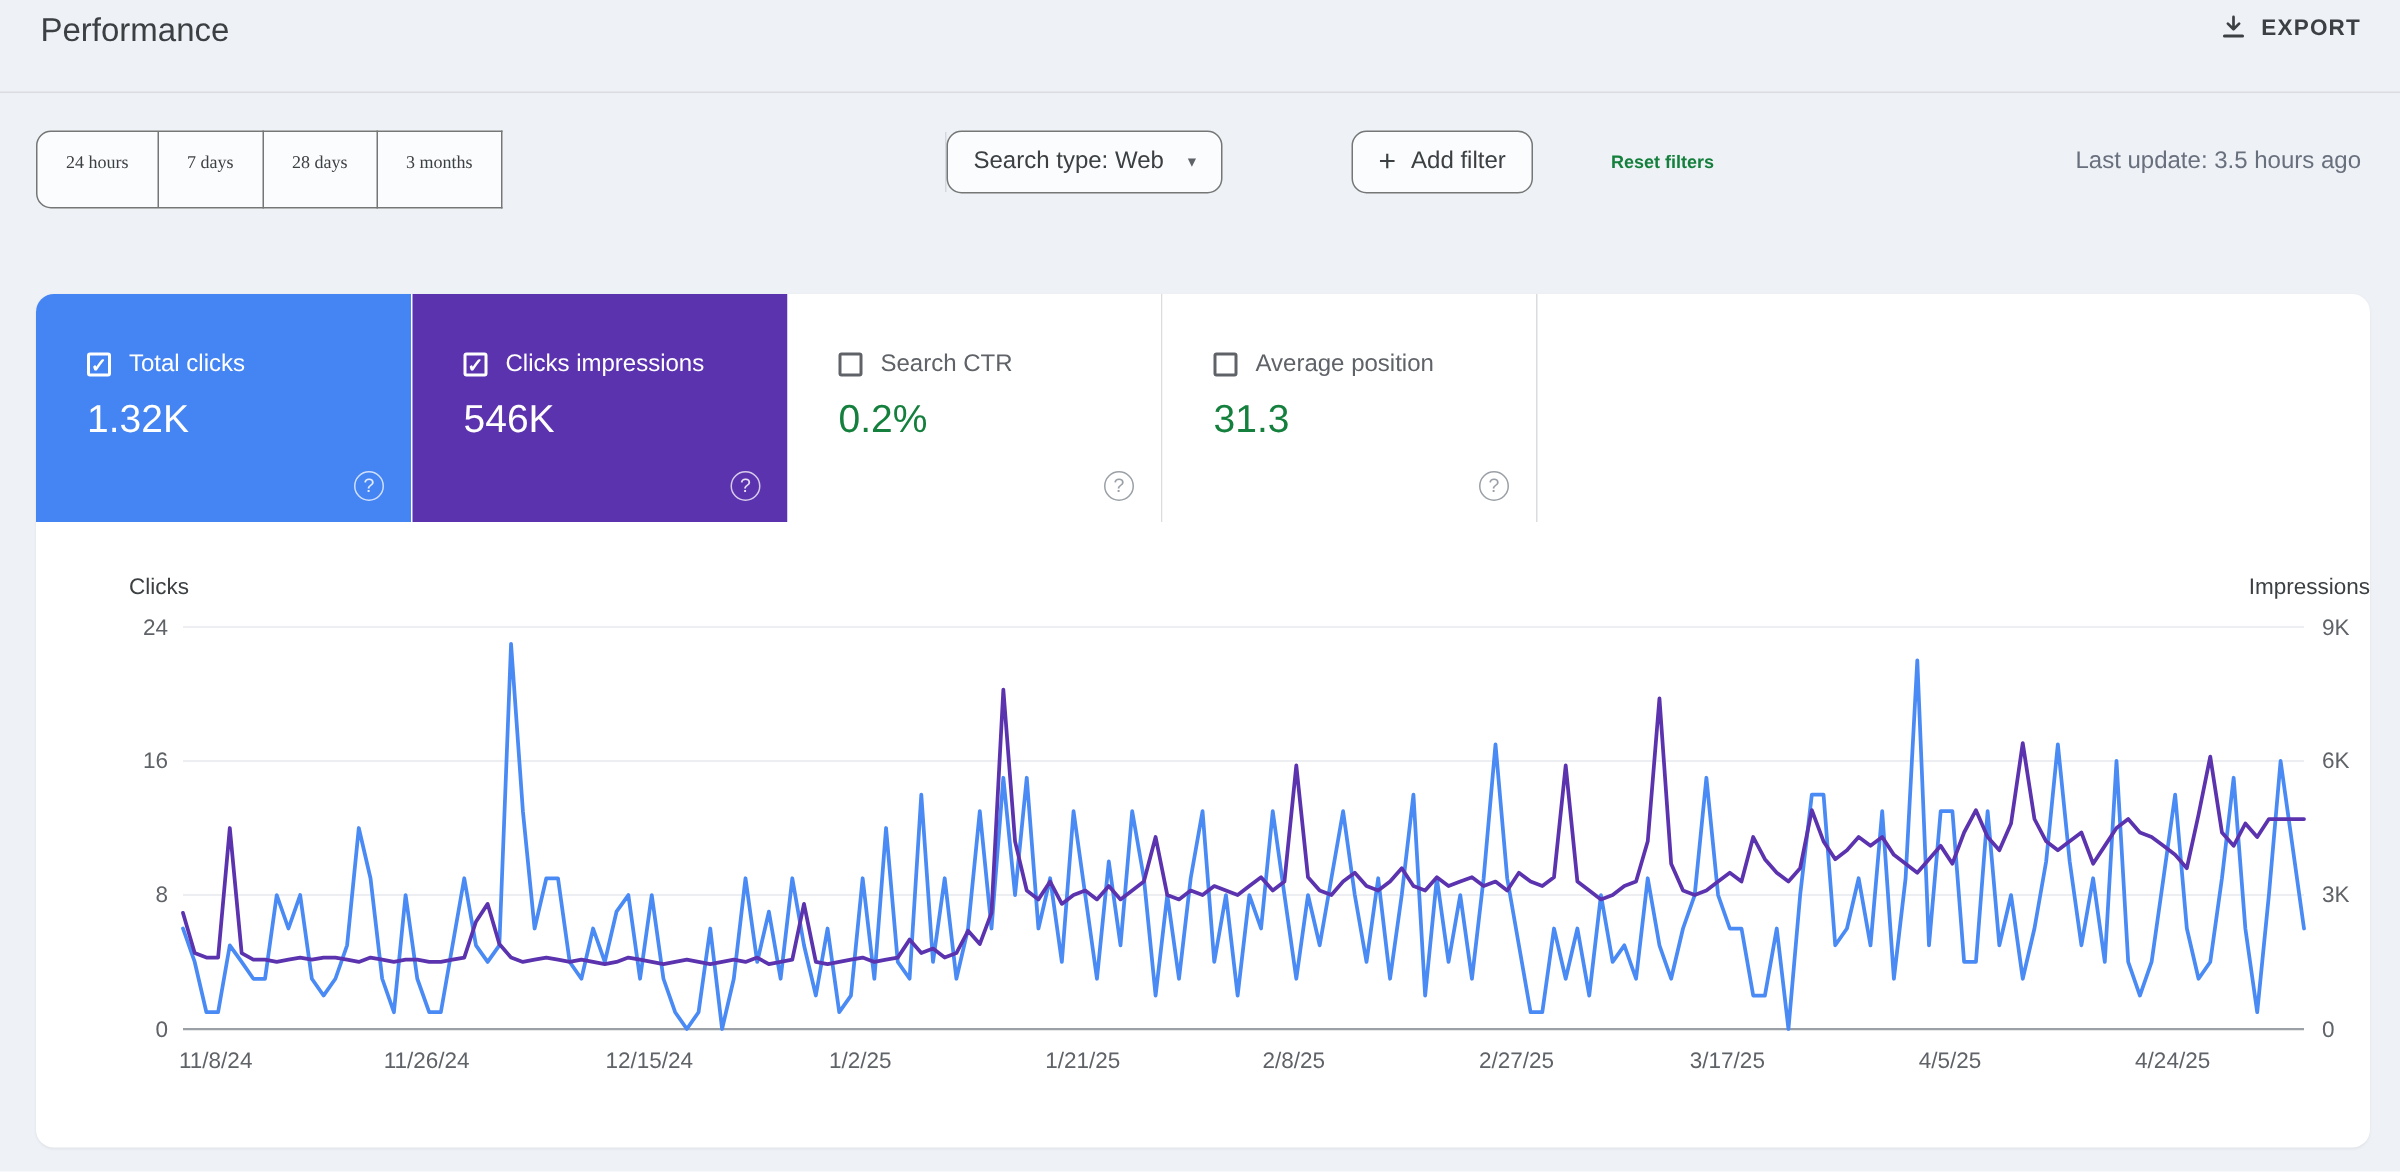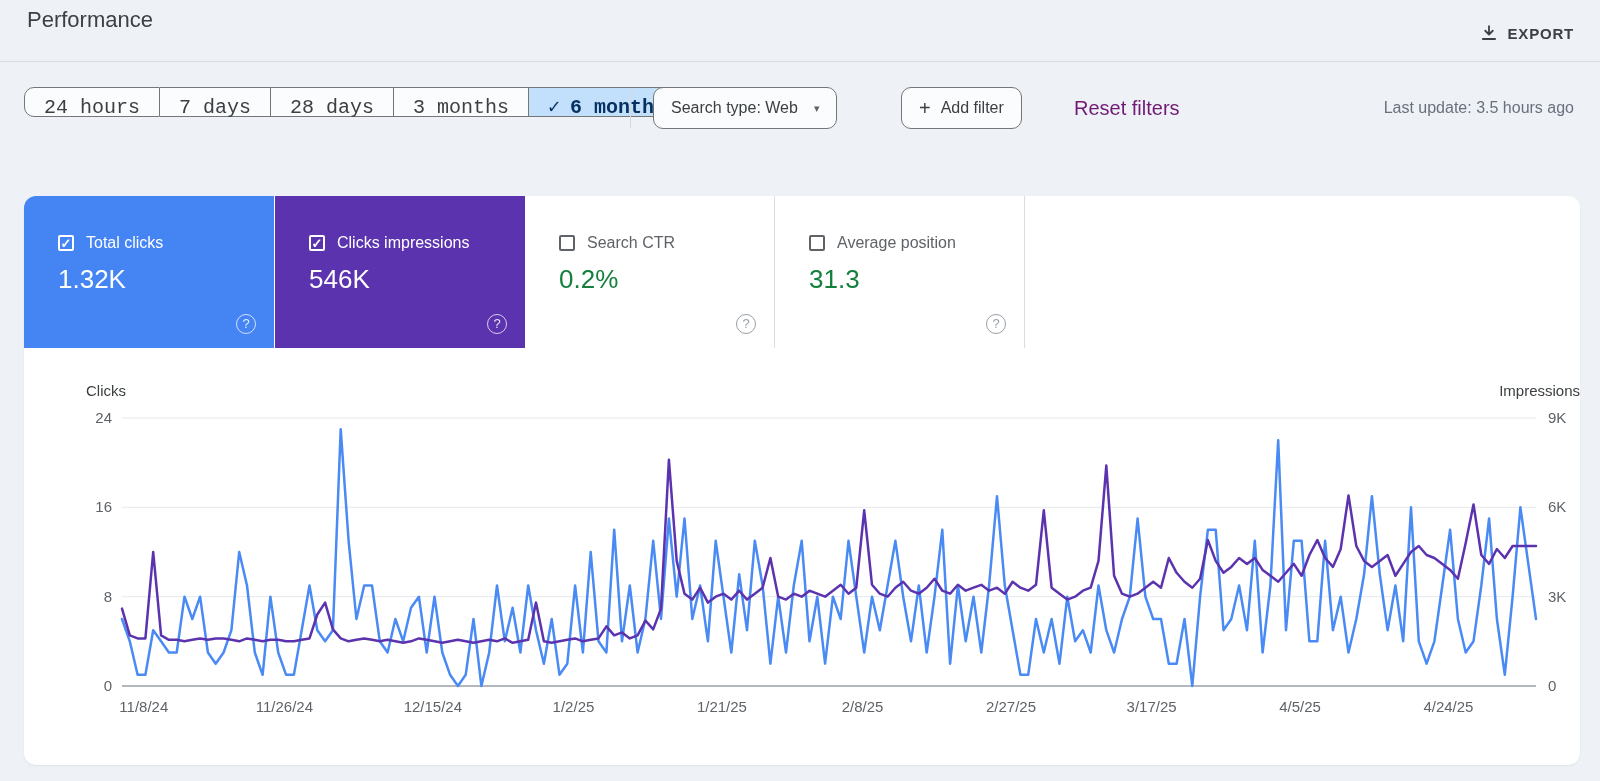--- a/index.html
+++ b/index.html
@@ -9,64 +9,64 @@
     background:#eef1f6;
     color:#3c4043;
     position:relative;
   }
   
   .page-title {
     position:absolute; left:27px; top:7px;
     font-size:22px; color:#3c4043;
   }
   .export-btn {
-    position:absolute; right:26px; top:24px;
+    position:absolute; right:26px; top:9px;
     display:flex; align-items:center; gap:10px;
     font-size:15px; font-weight:bold; letter-spacing:.8px;
     color:#3c4043; cursor:pointer; background:none; border:none;
     font-family:"Liberation Sans", Arial, sans-serif;
   }
   .header-divider {
     position:absolute; left:0; right:0; top:61px;
     height:1px; background:#dadce0;
   }
   
   .filter-row { position:absolute; left:0; right:0; top:87px; height:42px; }
   .range-group {
     position:absolute; left:24px; top:0; display:flex; height:42px;
   }
   .range-chip {
-    height:30px; line-height:40px; padding:0 19px;
+    height:52px; line-height:40px; padding:0 19px;
     background:#fbfcfe; border:1px solid #747775; border-left:none;
-    font-size:20px; color:#3c4043; cursor:pointer; white-space:nowrap;
-    font-family:Liberation Mono, monospace;
+    font-size:12px; color:#3c4043; cursor:pointer; white-space:nowrap;
+    font-family:Liberation Serif, serif;
   }
   .range-chip.first { border-left:1px solid #747775; border-radius:10px 0 0 10px; }
   .range-chip.last  { border-radius:0 10px 10px 0; }
   .range-chip.selected {
     background:#c2e0fc; color:#06305f; font-weight:bold;
   }
   .range-chip .check { margin-right:10px; font-weight:bold; }
   .v-divider {
     position:absolute; left:630px; top:1px; width:1px; height:40px; background:#d5d9de;
   }
   .pill-btn {
     position:absolute; top:0; height:42px; line-height:40px;
     background:#fbfcfe; border:1px solid #747775; border-radius:10px;
     font-size:16px; color:#3c4043; padding:0 17px; cursor:pointer;
     display:flex; align-items:center; gap:10px; white-space:nowrap;
     font-family:"Liberation Sans", Arial, sans-serif;
   }
-  #search-type-btn { left:653px; }
+  #search-type-btn { left:631px; }
   #add-filter-btn  { left:901px; }
   .caret { font-size:11px; color:#5f6368; margin-left:6px; }
   .plus  { font-size:20px; color:#3c4043; font-weight:normal; }
   .reset-link {
     position:absolute; left:1074px; top:0; line-height:42px;
-    color:#701a75; font-size:20px; font-weight:normal; cursor:pointer;
+    color:#15803d; font-size:12px; font-weight:bold; cursor:pointer;
   }
   .last-update {
     position:absolute; right:26px; top:0; line-height:42px;
     color:#69707d; font-size:16px;
   }
   
   .panel {
     position:absolute; left:24px; right:20px; top:196px; bottom:16px;
     background:#fff; border-radius:12px; overflow:hidden;
     box-shadow:0 1px 2px rgba(60,64,67,.08);
@@ -117,23 +117,20 @@
   <span>EXPORT</span>
 </button>
 <div class="header-divider"></div>
 
 <div class="filter-row">
   <div class="range-group">
     <div class="range-chip first"><span>24 hours</span></div>
     <div class="range-chip"><span>7 days</span></div>
     <div class="range-chip"><span>28 days</span></div>
     <div class="range-chip"><span>3 months</span></div>
-    <div class="range-chip last selected">
-      <span class="check">✓</span><span>6 months</span>
-    </div>
   </div>
   <div class="v-divider"></div>
   <div class="pill-btn" id="search-type-btn">
     <span>Search type: Web</span>
     <span class="caret">▾</span>
   </div>
   <div class="pill-btn" id="add-filter-btn">
     <span class="plus">+</span>
     <span>Add filter</span>
   </div>

